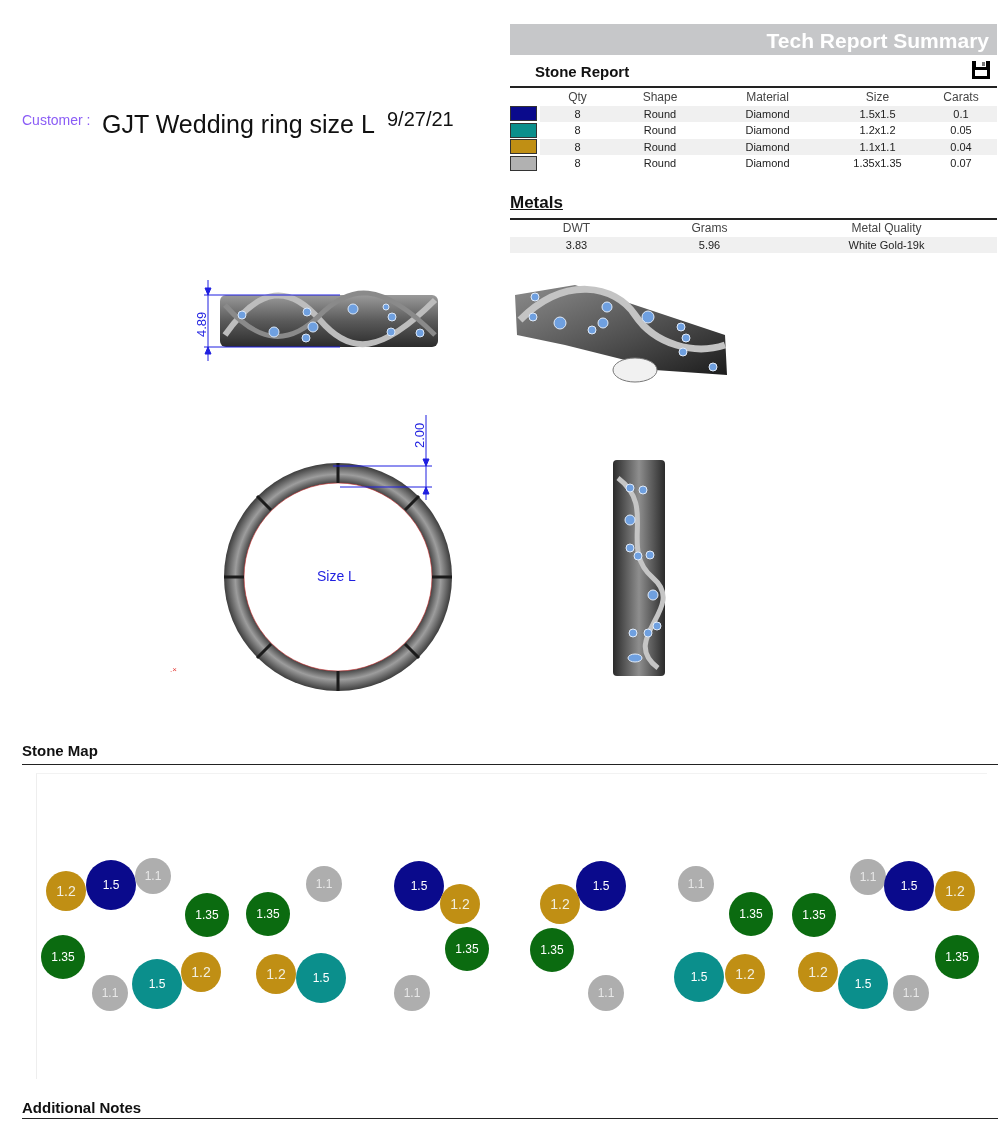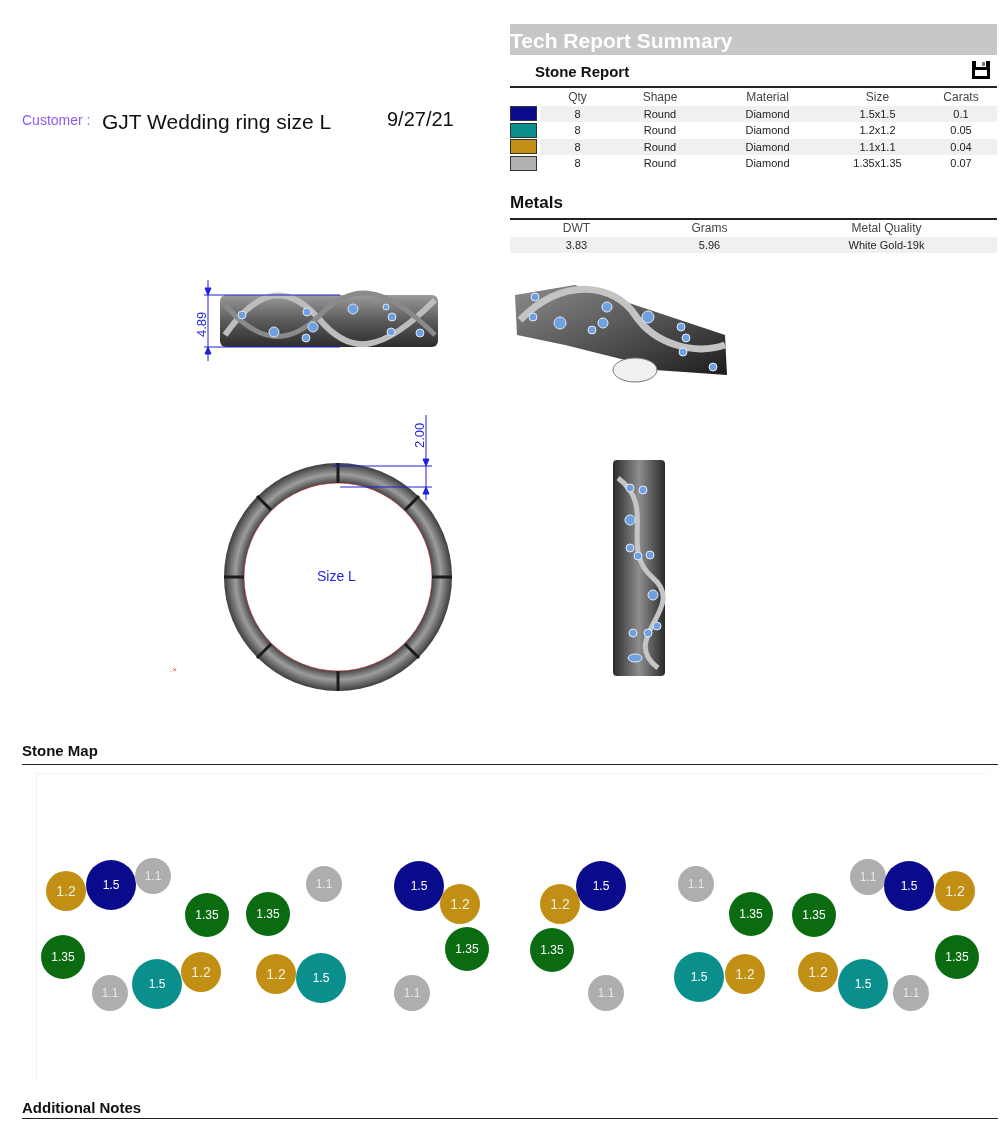--- a/index.html
+++ b/index.html
@@ -2,26 +2,26 @@
 <html><head>
 <meta charset="utf-8">
 <style>
   html, body { margin: 0; padding: 0; background: #ffffff; }
   body { width: 1007px; height: 1142px; position: relative; overflow: hidden;
          font-family: "Liberation Sans", "DejaVu Sans", sans-serif; color: #111; }
   .abs { position: absolute; }
 
   
   .banner { left: 510px; top: 24px; width: 487px; height: 31px; background: #c6c7c9;
-            color: #fff; font-weight: bold; font-size: 21px; text-align: left;
-            line-height: 33px; padding-right: 21px; box-sizing: border-box; }
+            color: #fff; font-weight: bold; font-size: 21px; text-align: right;
+            line-height: 33px; padding-right: 8px; box-sizing: border-box; }
 
   
   .cust-label { left: 22px; top: 112px; font-size: 14px; color: #8b5cf6; }
-  .cust-value { left: 102px; top: 110px; font-size: 21px; color: #111; }
+  .cust-value { left: 102px; top: 110px; font-size: 25px; color: #111; }
   .cust-date  { left: 387px; top: 108px; font-size: 20px; color: #111; }
 
   
   .sec-title { font-weight: bold; font-size: 15px; color: #111; }
   .rule { height: 0; border-top: 2px solid #222; }
   .save-icon { left: 972px; top: 61px; width: 18px; height: 18px; }
 
   table.grid { border-collapse: collapse; font-size: 11px; color: #222; }
   table.grid td, table.grid th { text-align: center; font-weight: normal; padding: 0; height: 16.5px; }
   table.grid th { color: #444; font-size: 12px; }
@@ -105,21 +105,21 @@
       <td style="text-align:left"><span class="swatch" style="background:#b1b1b1"></span></td>
       <td>8</td>
       <td>Round</td>
       <td>Diamond</td>
       <td>1.35x1.35</td>
       <td>0.07</td>
     </tr>
   </tbody>
 </table>
 
-<div class="abs sec-title" style="left:510px;top:193px;font-size:17px;">Metals</div>
+<div class="abs sec-title" style="left:510px;top:193px;font-size:17px;text-decoration:underline;">Metals</div>
 <div class="abs rule" style="left:510px;top:218px;width:487px;"></div>
 <table class="abs grid" style="left:510px;top:220px;width:487px;">
   <colgroup>
       <col style="width:133px">
       <col style="width:133px">
       <col style="width:221px">
     </colgroup>
   <thead>
     <tr>
       <th>DWT</th>

